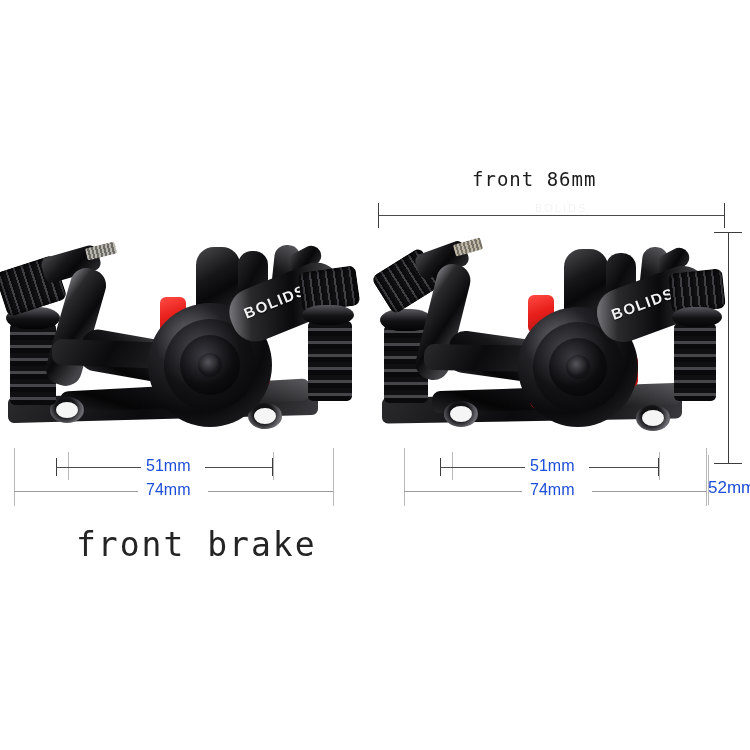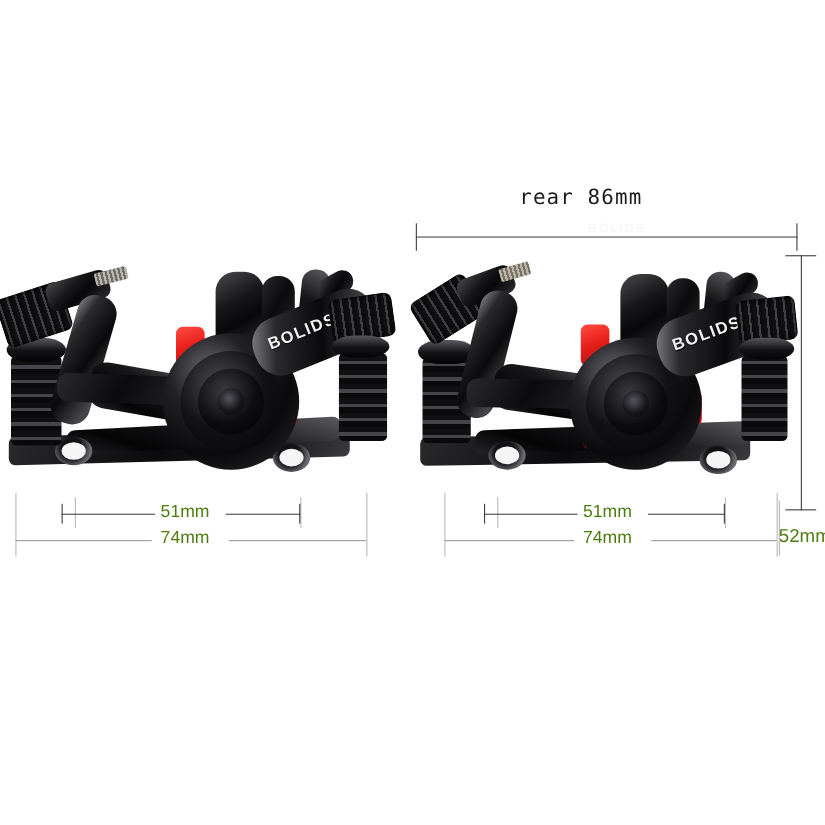--- a/index.html
+++ b/index.html
@@ -11,21 +11,21 @@
   .stage{position:absolute;left:0;top:0;width:750px;height:750px;}
 
   
   .ext-line{position:absolute;width:1px;background:#b9b9b9;}
   .dim-line{position:absolute;height:1px;background:#4a4a4a;}
   .dim-line.light{background:#9a9a9a;}
   .dim-vline{position:absolute;width:1px;background:#3d3d3d;}
   .tick{position:absolute;width:1px;background:#3d3d3d;}
   .tick-h{position:absolute;height:1px;background:#3d3d3d;}
   .dim-label{
-    position:absolute;color:#4d7c0f;white-space:nowrap;
+    position:absolute;color:#1d4ed8;white-space:nowrap;
     font-family:"Liberation Sans",sans-serif;
   }
   .dim-label.small{font-size:16px;}
   .dim-label.v{font-size:17px;}
   .top-label{
     position:absolute;white-space:nowrap;color:#1c1c1c;
     font-family:"DejaVu Sans Mono",monospace;
     font-size:19px;letter-spacing:1px;
   }
   .caption{
@@ -73,21 +73,21 @@
     text-shadow:0 1px 1px rgba(0,0,0,.9);
     white-space:nowrap;
   }
 </style>
 </head>
 <body>
 
 <div class="stage">
 
   <div>
-    <div class="top-label" style="left:472px;top:168px;">rear 86mm</div>
+    <div class="top-label" style="left:472px;top:168px;">front 86mm</div>
     <div class="watermark" style="left:535px;top:202px;">BOLIDS</div>
     <div class="dim-line" style="left:378px;top:215px;width:347px;"></div>
     <div class="tick" style="left:378px;top:203px;height:25px;"></div>
     <div class="tick" style="left:724px;top:203px;height:25px;"></div>
   </div>
 
   <div>
     <div class="tick-h" style="left:714px;top:232px;width:28px;"></div>
     <div class="dim-vline" style="left:728px;top:232px;height:232px;"></div>
     <div class="tick-h" style="left:714px;top:463px;width:28px;"></div>
@@ -210,14 +210,15 @@
     <div class="dim-line" style="left:440px;top:467px;width:85px;"></div>
     <div class="dim-label small" style="left:530px;top:457px;">51mm</div>
     <div class="dim-line" style="left:589px;top:467px;width:70px;"></div>
     <div class="tick" style="left:658px;top:458px;height:18px;"></div>
 
     <div class="dim-line light" style="left:404px;top:491px;width:118px;"></div>
     <div class="dim-label small" style="left:530px;top:481px;">74mm</div>
     <div class="dim-line light" style="left:592px;top:491px;width:114px;"></div>
   </div>
 
+  <div class="caption" style="left:76px;top:525px;">front brake</div>
 
 </div>
 
 </body></html>

